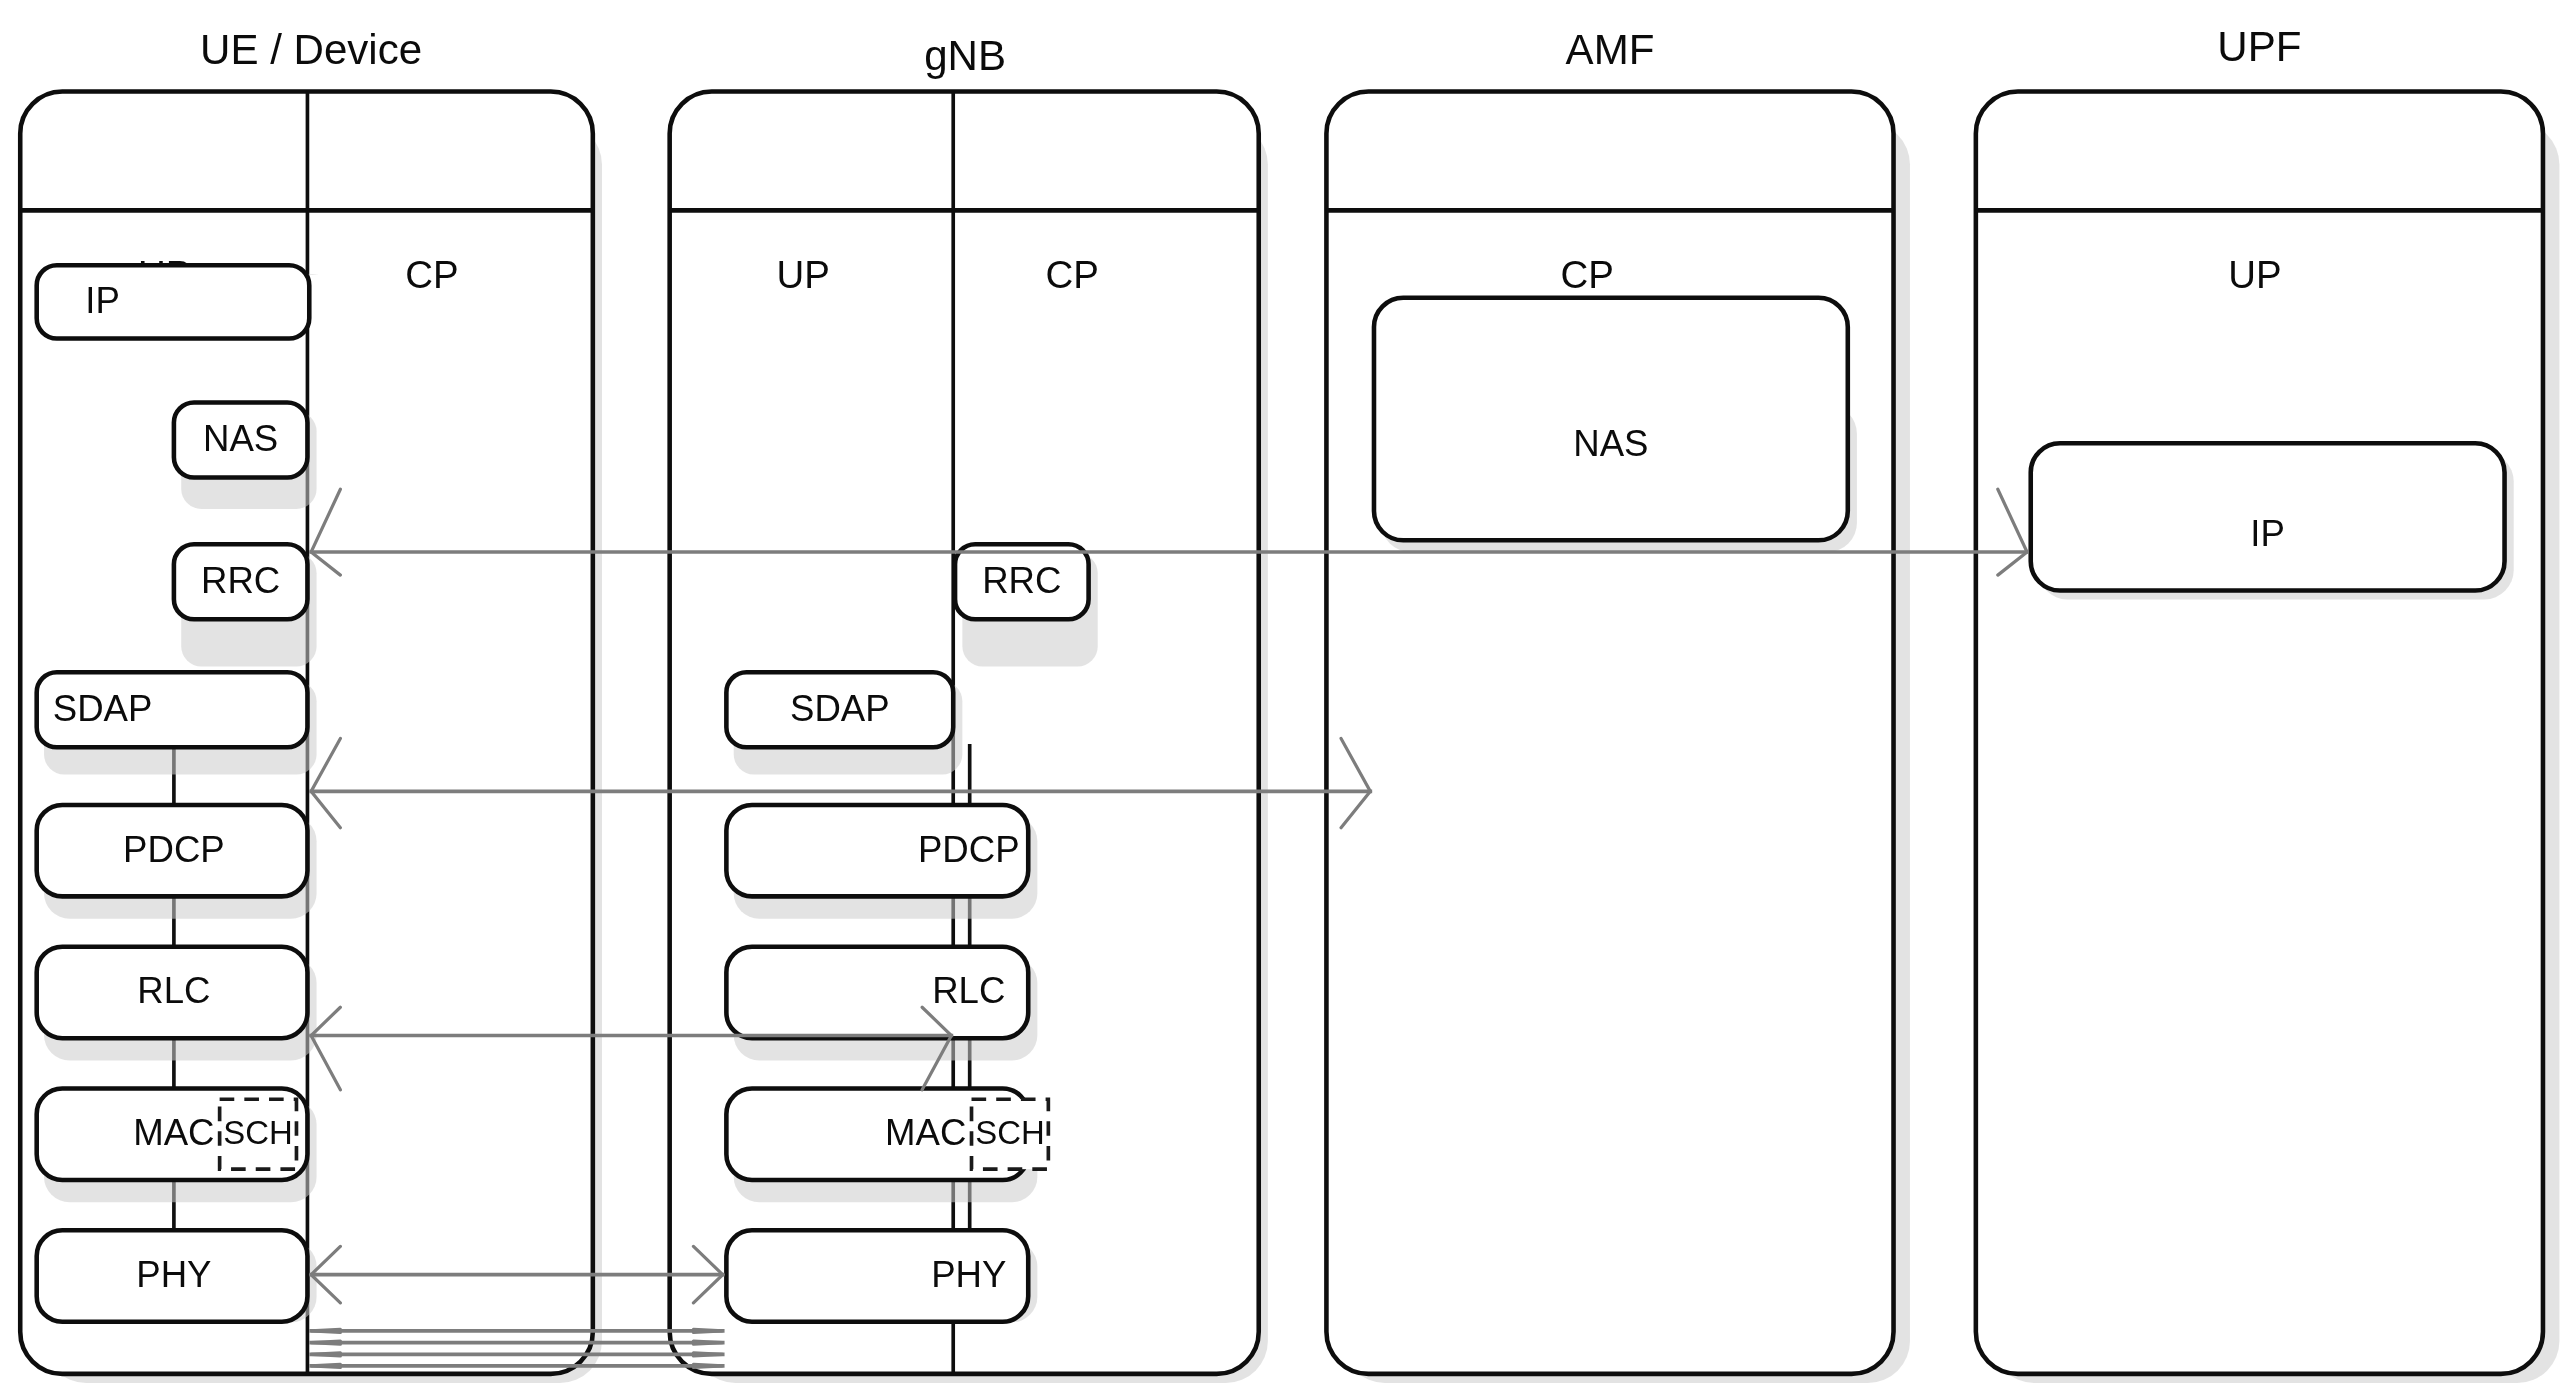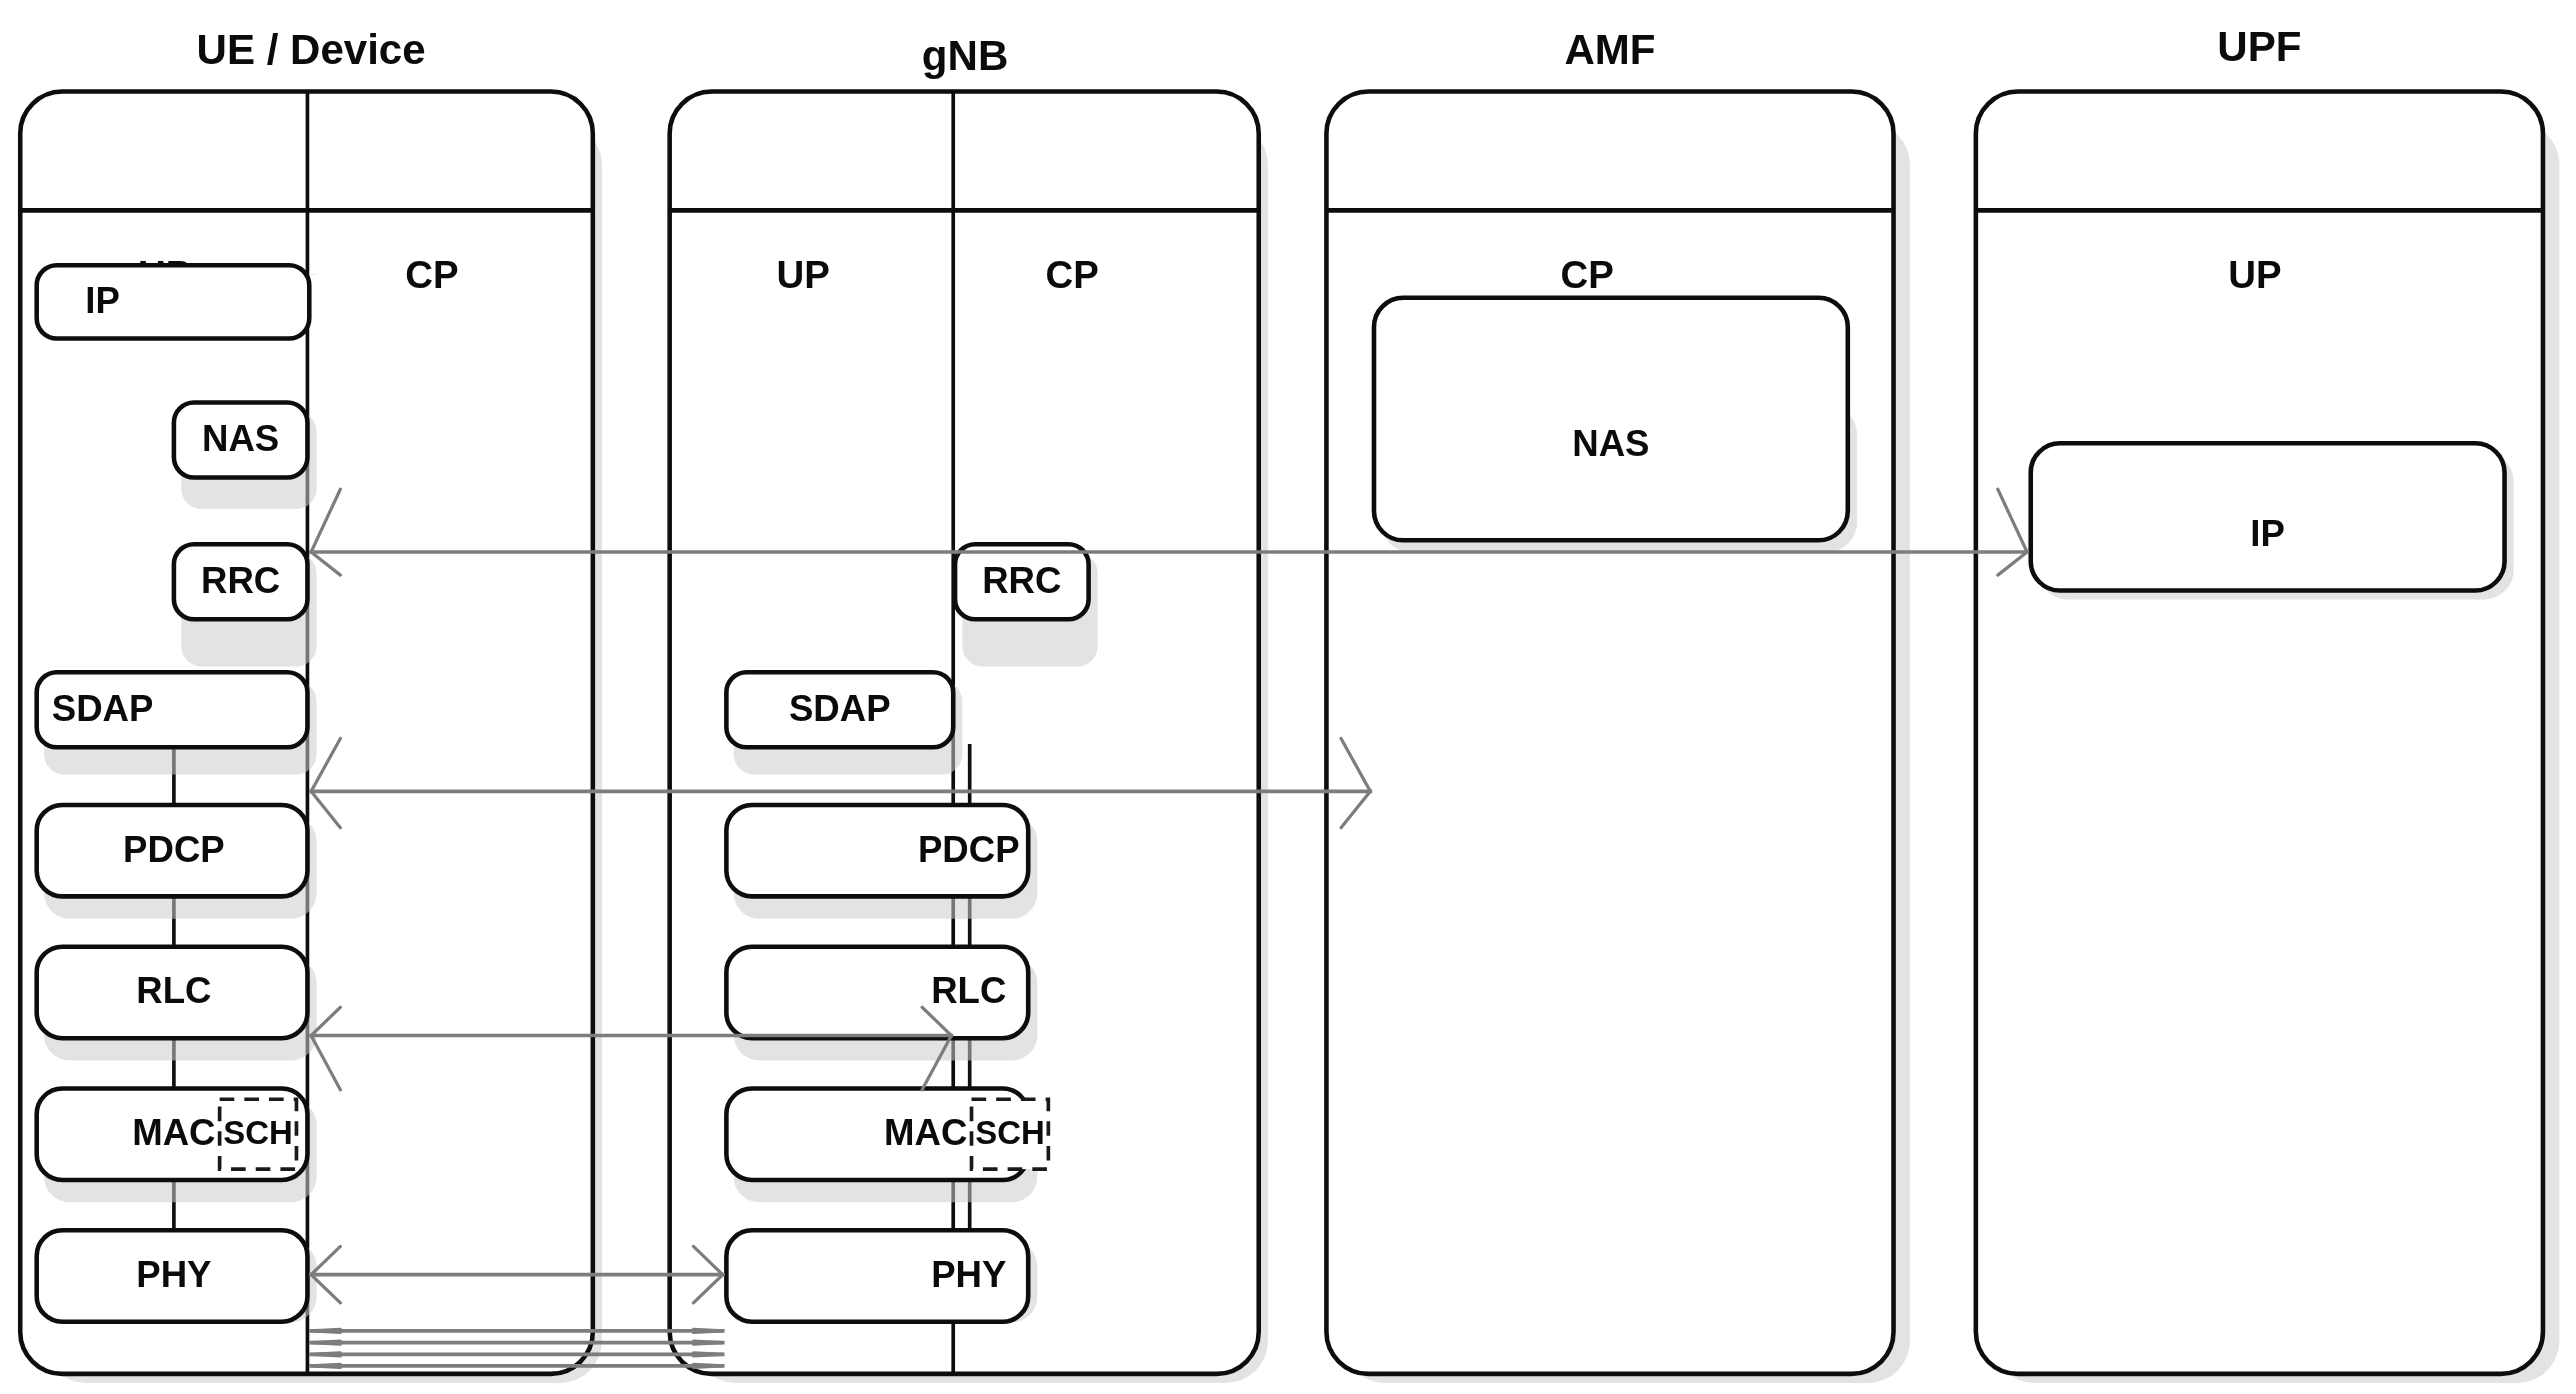--- a/index.html
+++ b/index.html
@@ -11,21 +11,20 @@
     width: 2576px;
     height: 1394px;
     font-family: "Liberation Sans", sans-serif;
     overflow: hidden;
   }
   #diagram-root {
     position: relative;
     width: 2576px;
     height: 992px;
     background: #ffffff;
-    font-weight: bold;
   }
   svg#stack-svg {
     position: absolute;
     left: 0;
     top: 0;
     width: 2576px;
     height: 1394px;
     display: block;
   }
   .node-title {

